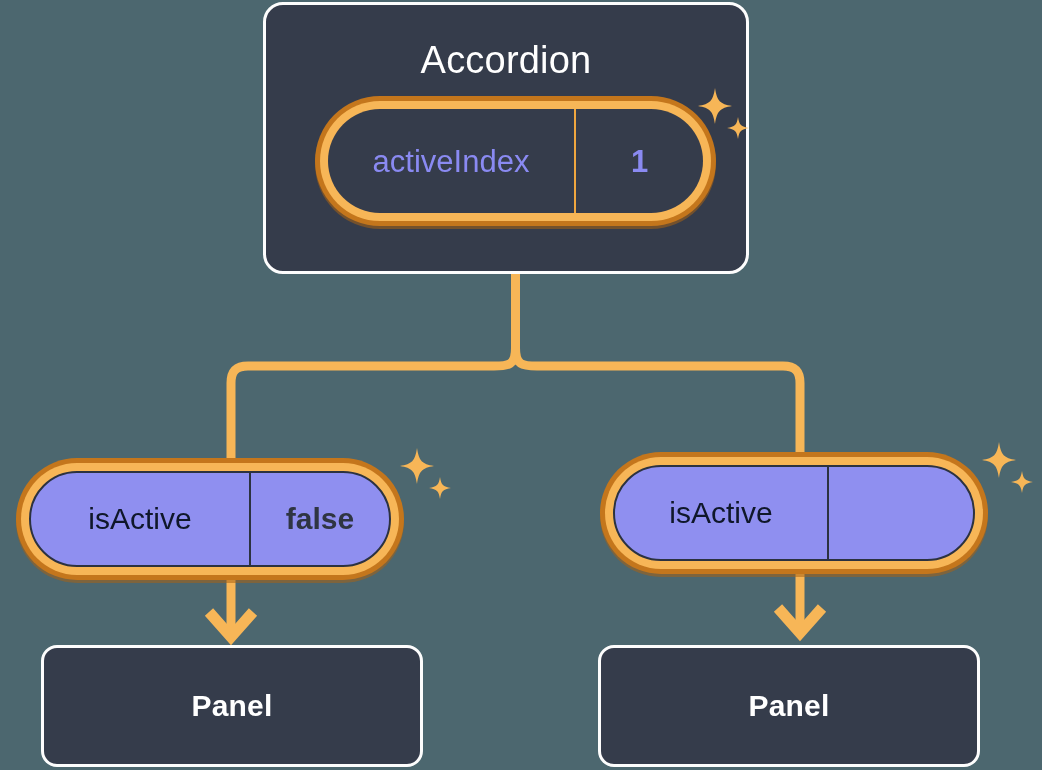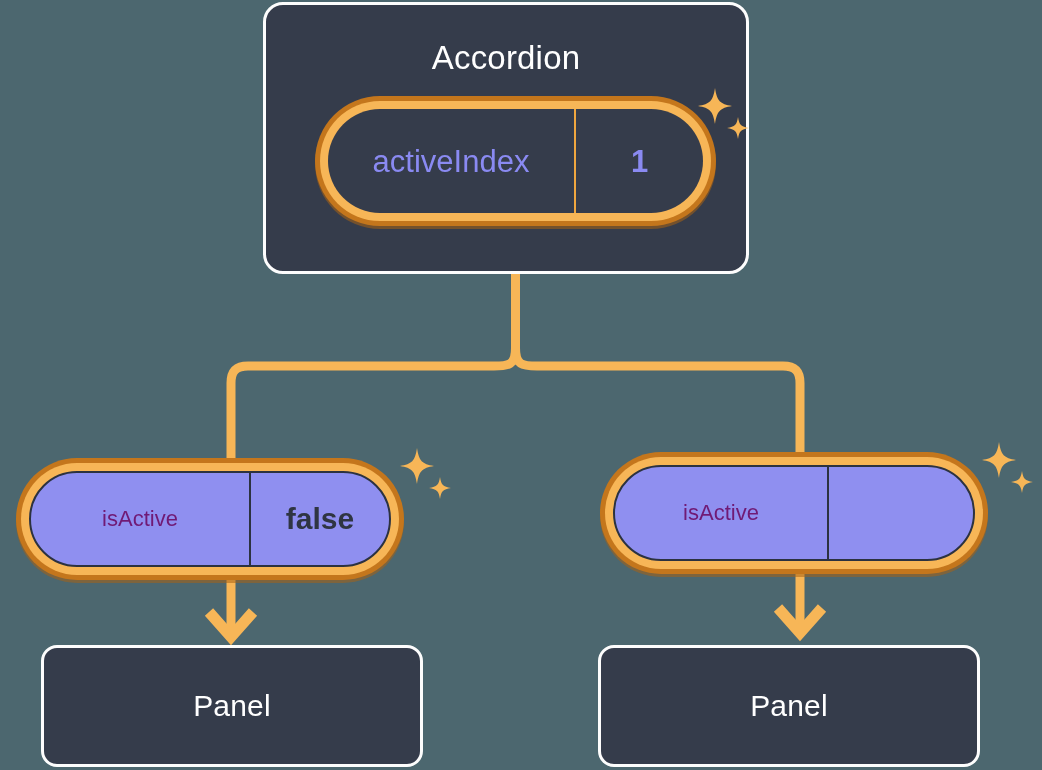--- a/index.html
+++ b/index.html
@@ -39,21 +39,21 @@
     background: #353c4b;
     border: 3px solid #fdfdfd;
     border-radius: 18px;
     display: flex;
     flex-direction: column;
     align-items: center;
   }
 
   .card-title {
     color: #ffffff;
-    font-size: 33px;
+    font-size: 38px;
     font-weight: 400;
     letter-spacing: 0.2px;
     line-height: 1;
     white-space: nowrap;
   }
 
   
   #root-card {
     left: 263px;
     top: 2px;
@@ -67,21 +67,21 @@
 
   
   .panel-card {
     width: 382px;
     height: 122px;
     border-radius: 16px;
     justify-content: center;
   }
   #panel-left  { left: 41px;  top: 645px; }
   #panel-right { left: 598px; top: 645px; }
-  .panel-card .card-title { font-size: 30px; }
+  .panel-card .card-title { font-size: 30px; font-weight: bold; }
 
   
   
   .pill {
     position: absolute;
     box-sizing: border-box;
     background: #c4761c;           
     border-radius: 999px;
     padding: 4px;
     box-shadow: 0 3px 0 0 rgba(168,98,20,0.55);
@@ -142,22 +142,22 @@
     height: 122px;
     background: #c4761c;
     padding: 5px;
   }
   .pill-leaf .pill-ring { padding: 8px; background: #f7b657; }
   .pill-leaf .pill-body {
     background: #8f8ff0;
     border: 2px solid #2c3240;
   }
   .pill-leaf .pill-key {
-    color: #701a75;
-    font-size: 22px;
+    color: #0f172a;
+    font-size: 30px;
     font-weight: 400;
     border-right: 2px solid #2c3240;
   }
   .pill-leaf .pill-val {
     color: #2f3542;
     font-size: 30px;
     font-weight: 700;
   }
 
   #pill-left  { left: 16px;  top: 458px; width: 388px; }

